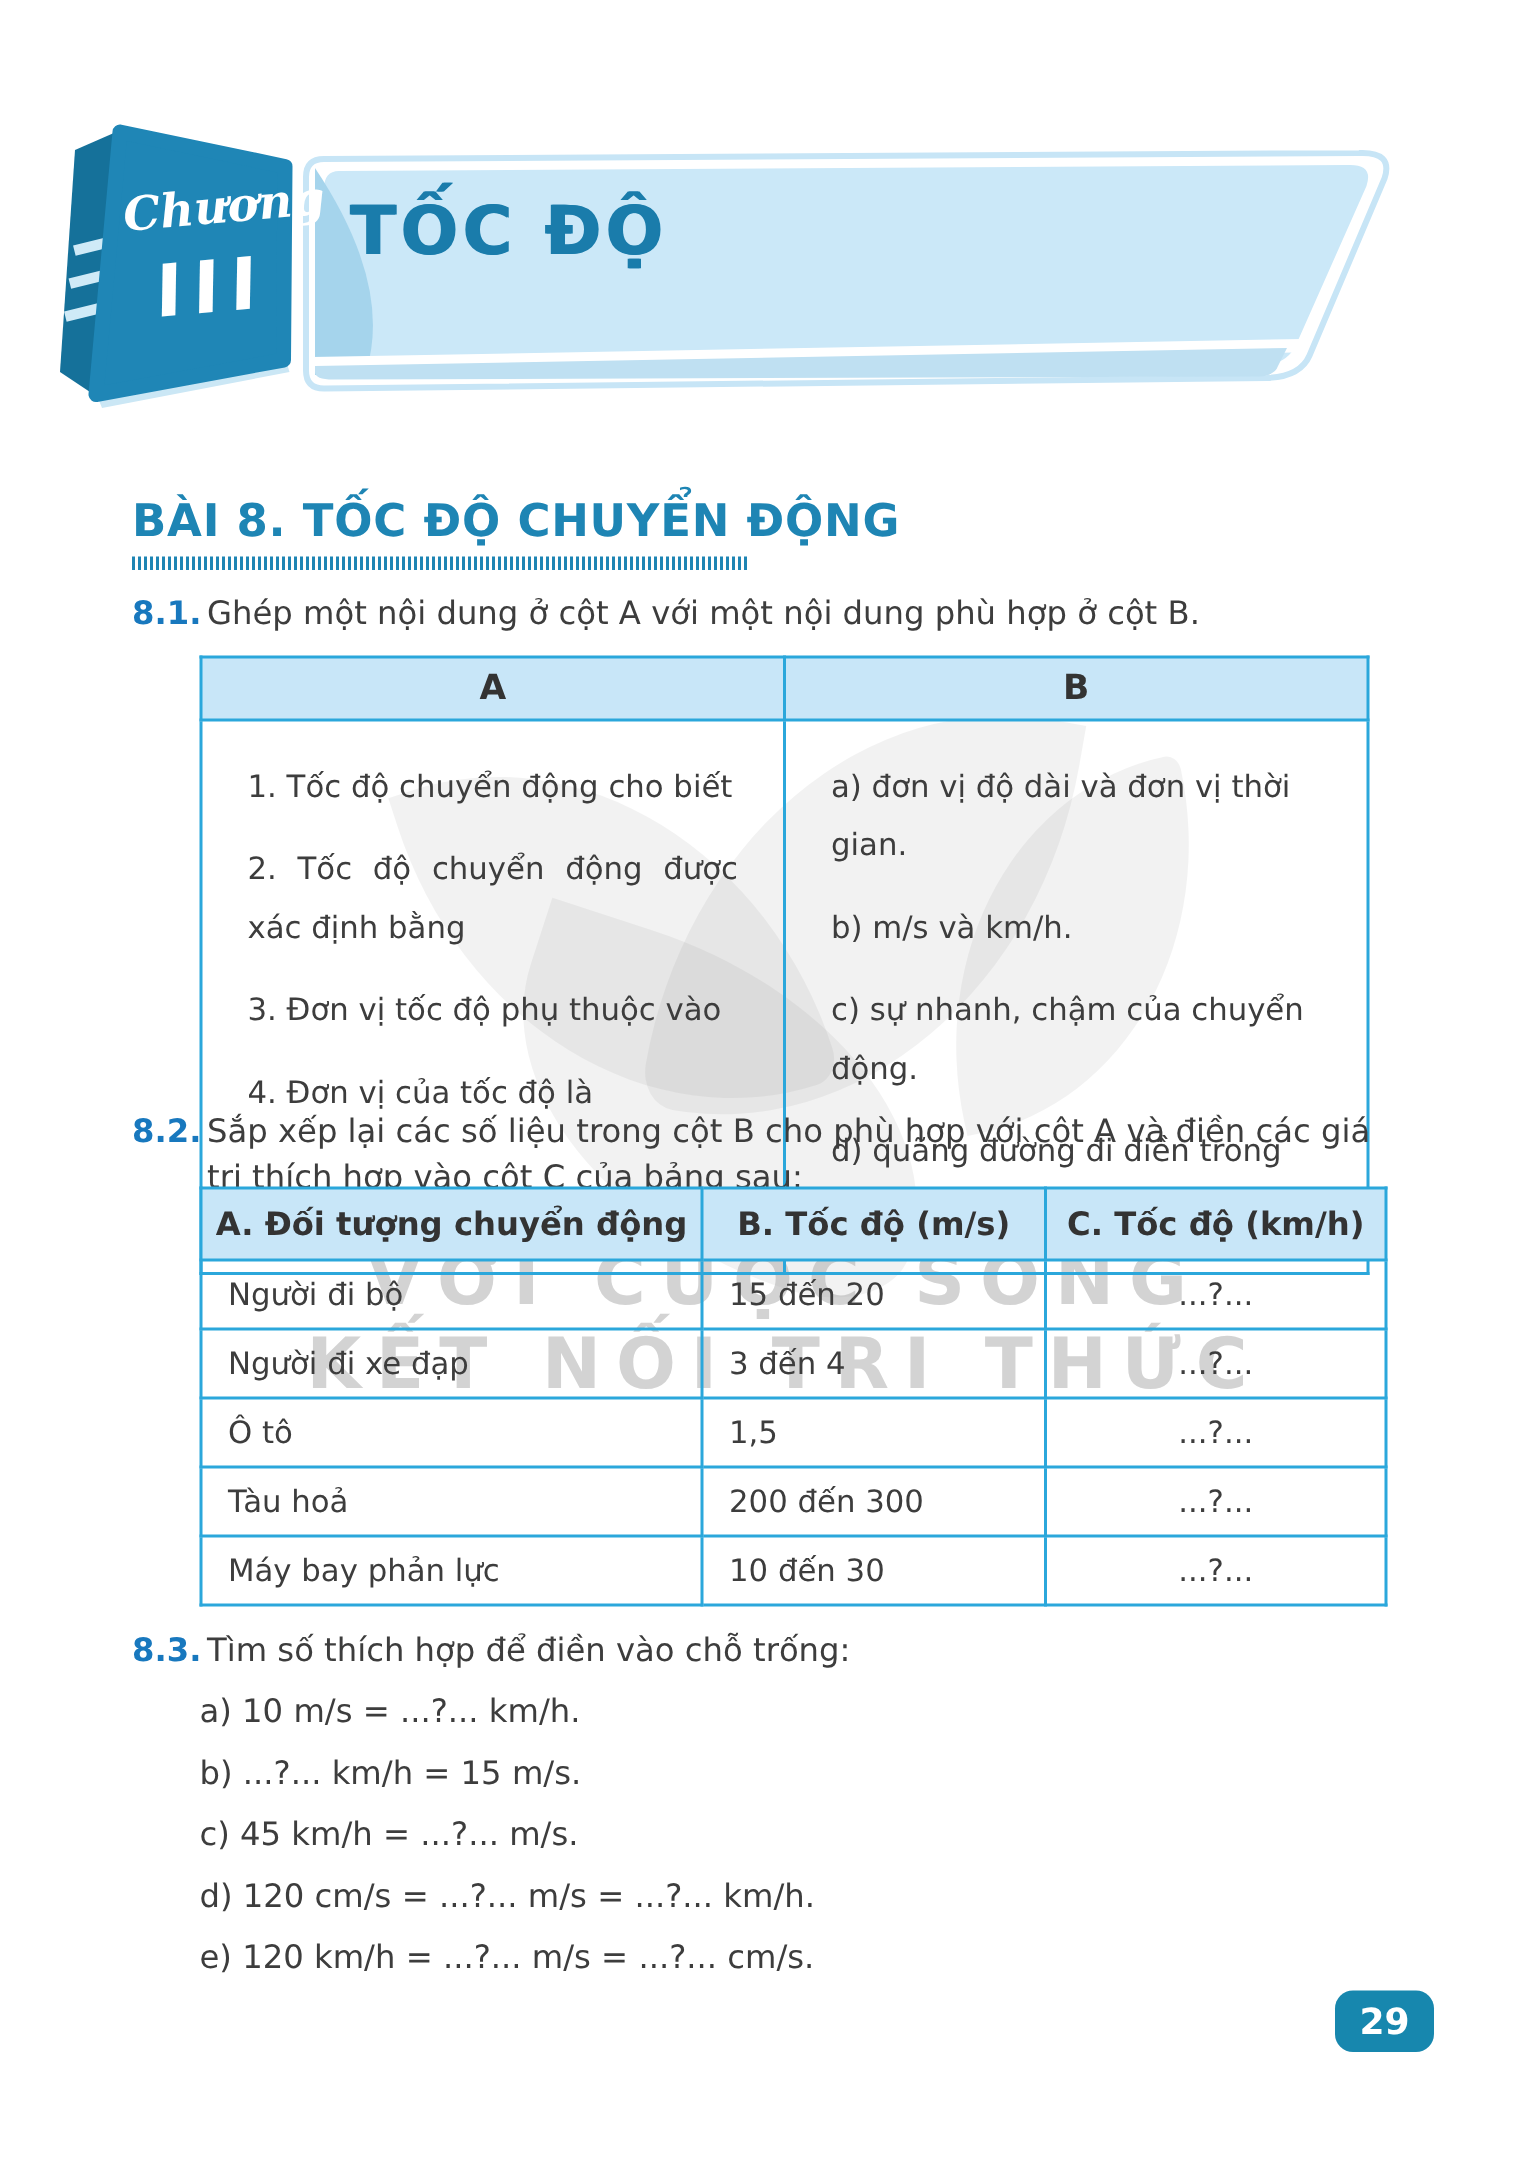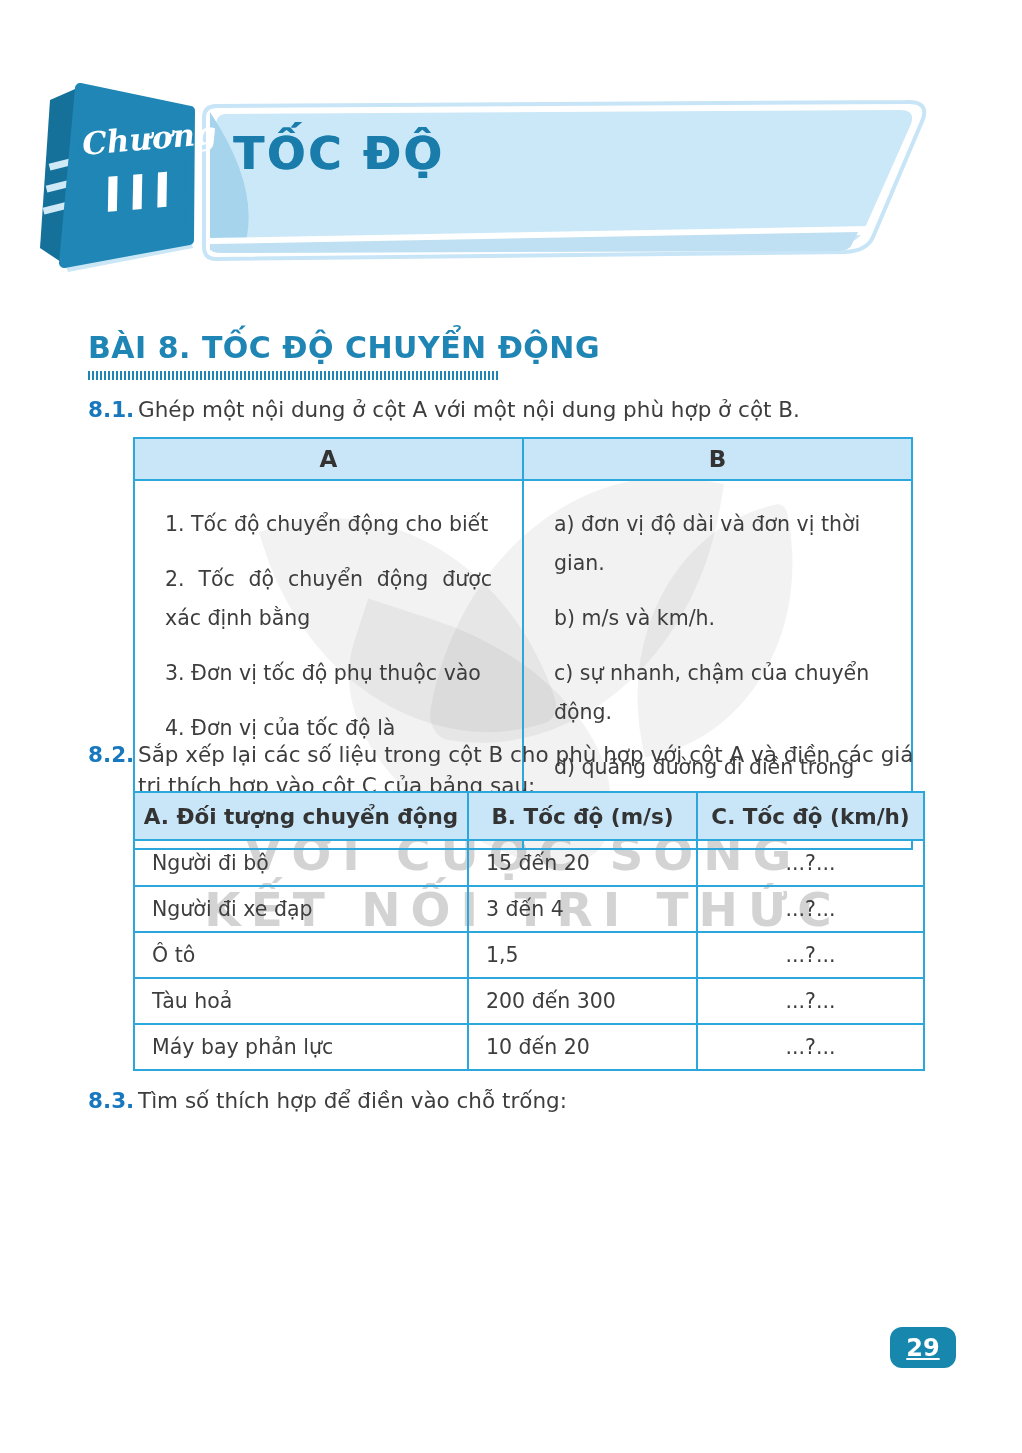--- a/index.html
+++ b/index.html
@@ -65,21 +65,21 @@
   .t2 td{height:44px;font-size:20.5px;padding:0 0 0 17px;text-align:left;border-radius:11px;}
   .t2 .cA{width:330px;}
   .t2 .cB{width:225px;}
   .t2 .cC{width:225px;text-align:center;padding:0;}
   
   .blank-list{position:absolute;left:133px;top:1121px;font-size:21.5px;line-height:41px;}
   
   .page-badge{
     position:absolute;left:890px;top:1327px;width:66px;height:41px;border-radius:12px;
     background:#1787ae;color:#ffffff;font-size:24px;font-weight:800;
-    display:flex;align-items:center;justify-content:center;text-decoration:underline;
+    display:flex;align-items:center;justify-content:center;
   }
 </style>
 </head>
 <body>
 
 <div class="page">
 
   <div>
     <div class="wm-petal p1"></div>
     <div class="wm-petal p2"></div>
@@ -184,26 +184,33 @@
         <td class="cB">1,5</td>
         <td class="cC">...?...</td>
       </tr>
       <tr>
         <td class="cA">Tàu hoả</td>
         <td class="cB">200 đến 300</td>
         <td class="cC">...?...</td>
       </tr>
       <tr>
         <td class="cA">Máy bay phản lực</td>
-        <td class="cB">10 đến 20</td>
+        <td class="cB">10 đến 30</td>
         <td class="cC">...?...</td>
       </tr>
     </tbody>
   </table>
 
   <div class="ex-head ex83">
     <span class="ex-num">8.3.</span>
     <span class="ex-text">Tìm số thích hợp để điền vào chỗ trống:</span>
   </div>
+  <div class="blank-list">
+    <div>a) 10 m/s = ...?... km/h.</div>
+    <div>b) ...?... km/h = 15 m/s.</div>
+    <div>c) 45 km/h = ...?... m/s.</div>
+    <div>d) 120 cm/s = ...?... m/s = ...?... km/h.</div>
+    <div>e) 120 km/h = ...?... m/s = ...?... cm/s.</div>
+  </div>
 
   <div class="page-badge">29</div>
 
 </div>
 
 </body></html>

